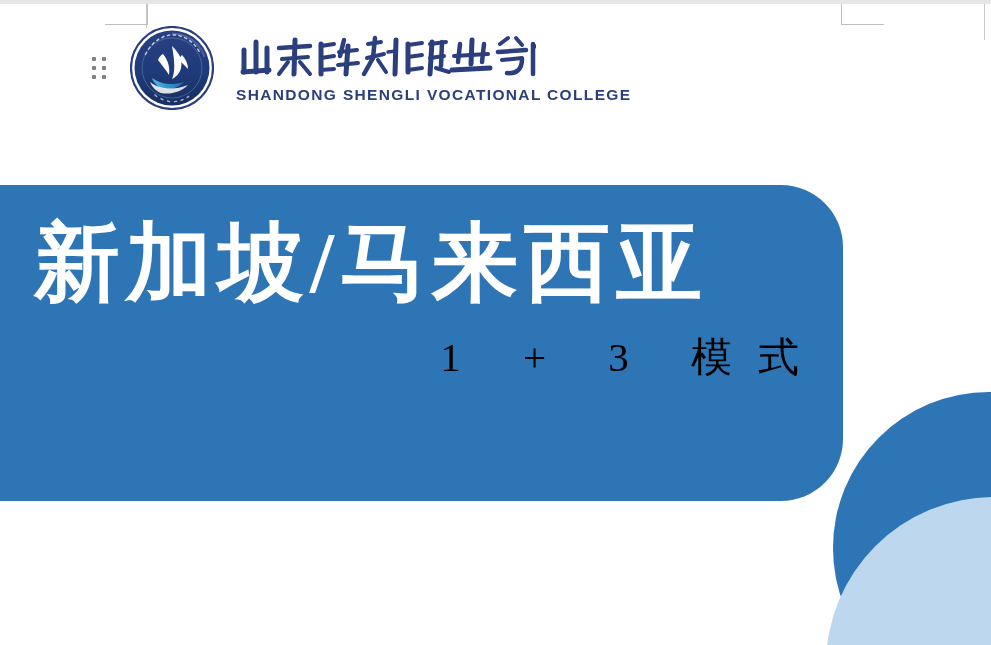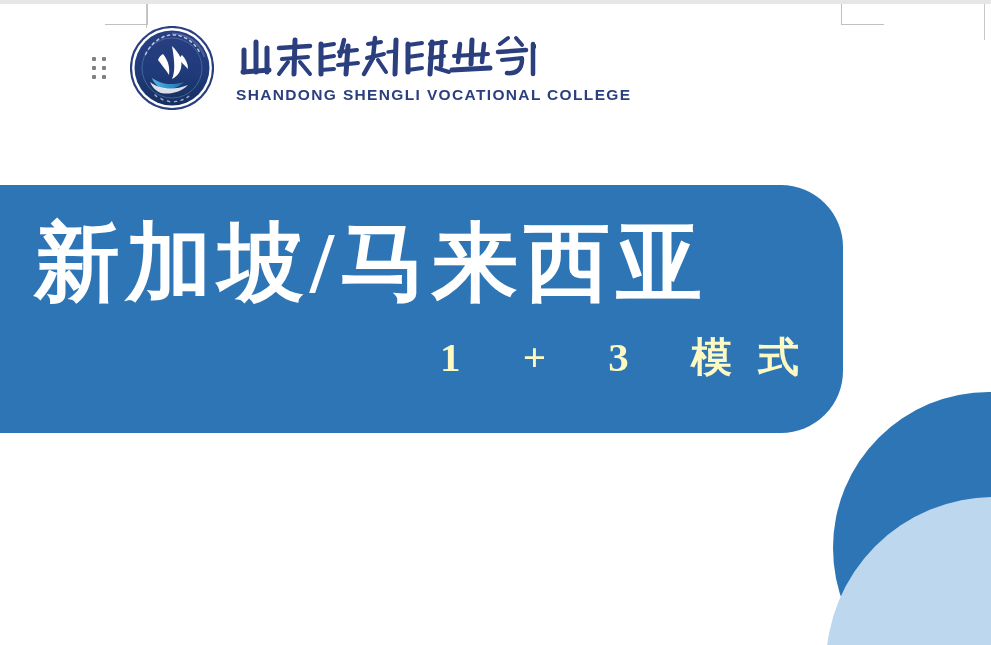--- a/index.html
+++ b/index.html
@@ -106,40 +106,40 @@
     letter-spacing: 1.35px;
     color: #2b3f7e;
     white-space: nowrap;
     margin-top: 2px;
   }
 
   
   .title-panel {
     position: absolute;
     left: 0; top: 185px;
-    width: 843px; height: 248px;
+    width: 843px; height: 316px;
     background: #2e75b6;
     border-radius: 0 62px 62px 0;
     box-sizing: border-box;
     padding: 26px 0 0 0;
   }
   .title-line {
     color: #ffffff;
     font-family: "Liberation Serif", "DejaVu Serif", serif;
     font-weight: bold;
     font-size: 86px;
     line-height: 104px;
     letter-spacing: 6px;
     white-space: nowrap;
     padding-left: 34px;
   }
   .subtitle-line {
-    color: #fef9c3;
+    color: #000000;
     font-family: "Liberation Serif", "DejaVu Serif", serif;
-    font-weight: bold;
+    font-weight: normal;
     font-size: 41px;
     line-height: 56px;
     letter-spacing: 26px;
     white-space: nowrap;
     text-align: right;
     padding-right: 18px;
     margin-top: 14px;
   }
 </style>
 </head>

